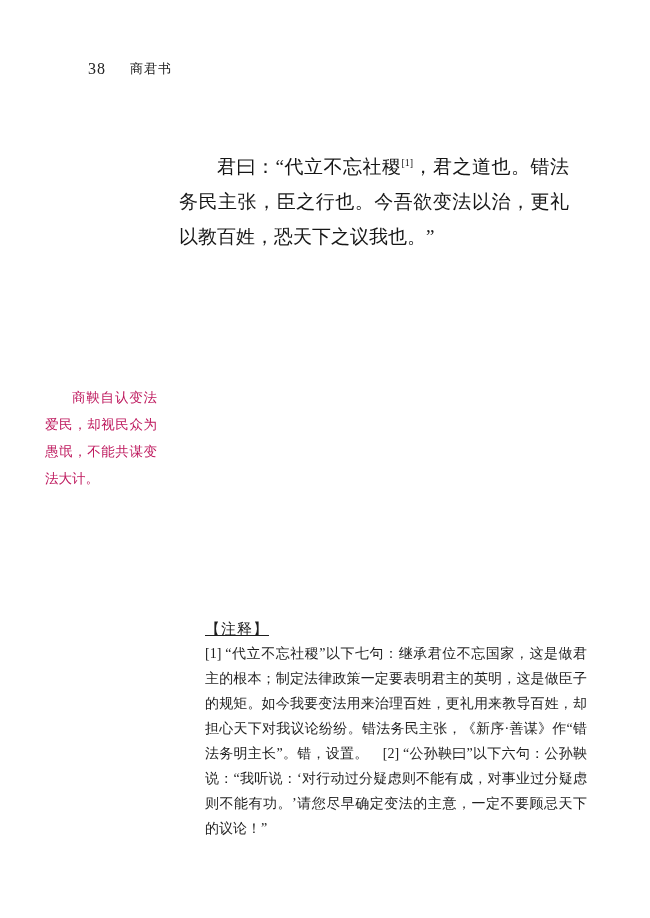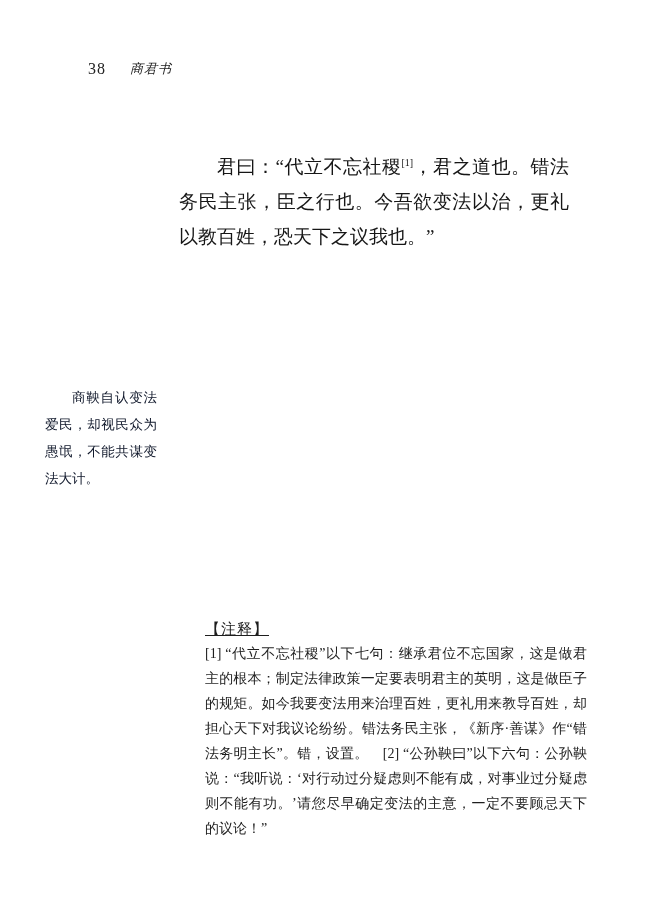--- a/index.html
+++ b/index.html
@@ -26,32 +26,31 @@
   }
   .pagenum {
     font-size: 16px;
     letter-spacing: 1px;
     color: #222;
   }
   .booktitle {
     font-size: 13px;
     color: #222;
     letter-spacing: 1px;
-    font-style: italic;
   }
   .margin-note {
     position: absolute;
     left: 45px;
     top: 384px;
     width: 112px;
     font-size: 13.5px;
     line-height: 27px;
     text-align: justify;
     text-indent: 2em;
-    color: #0f172a;
+    color: #be185d;
   }
   .main-text {
     position: absolute;
     left: 167px;
     top: 137px;
     width: 414px;
     font-size: 19px;
     line-height: 35px;
     text-align: justify;
     color: #161616;

